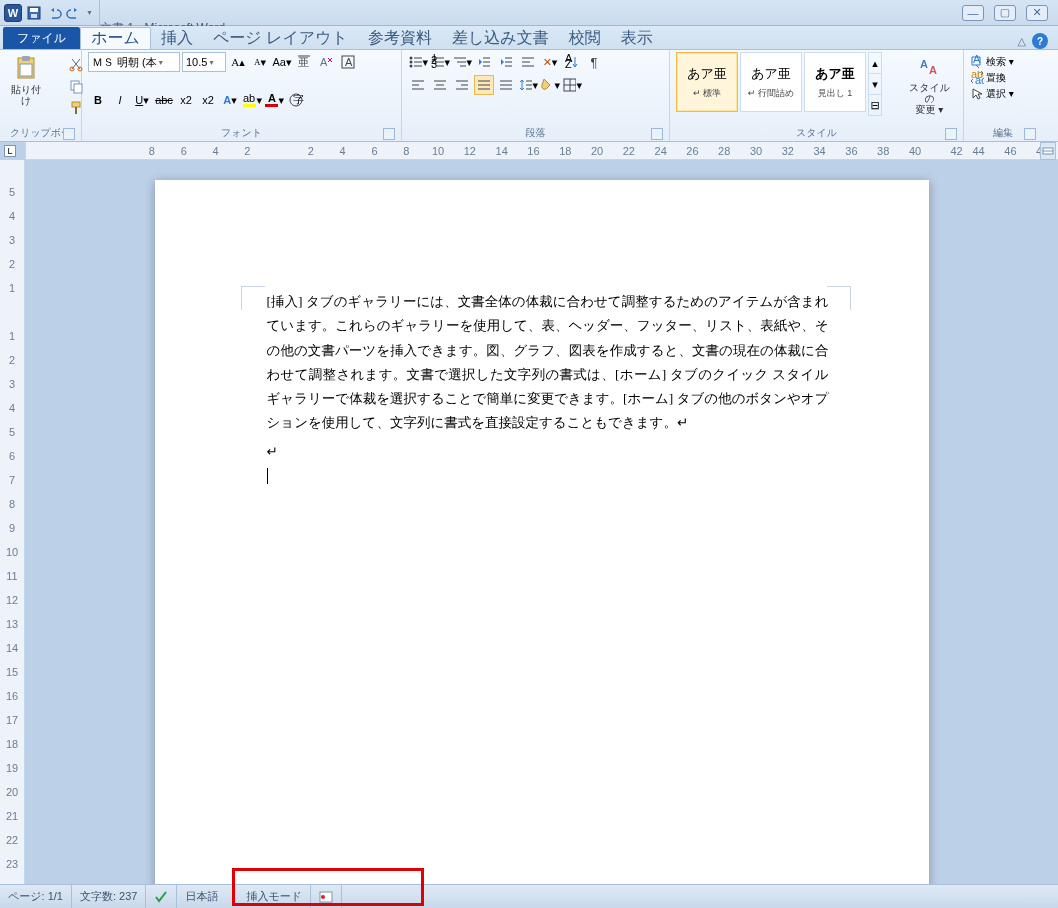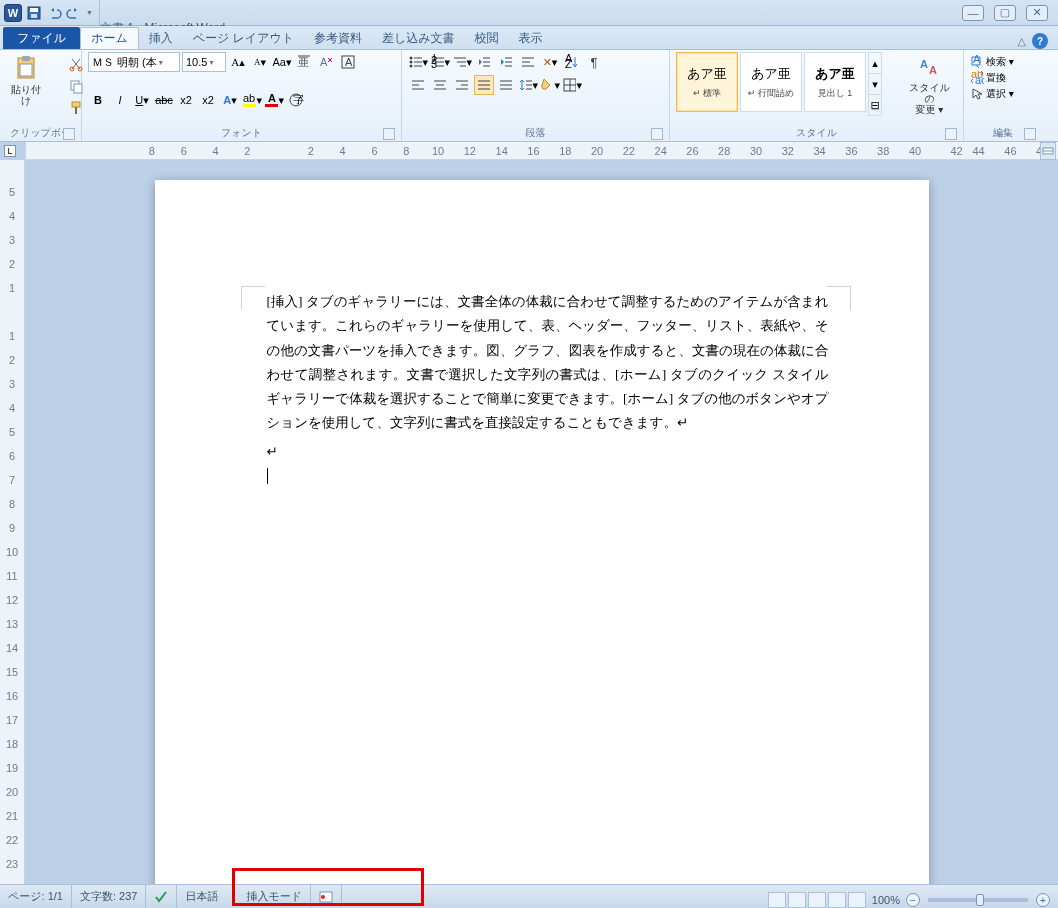--- a/index.html
+++ b/index.html
@@ -10,21 +10,21 @@
 .titlebar .w-badge { width: 18px; height: 18px; background: #2b579a; color: #fff; border: 1px solid #1c3e70; border-radius: 3px; display: flex; align-items: center; justify-content: center; font-weight: bold; font-size: 11px; margin: 0 4px; }
 .titlebar .qat { display: flex; gap: 4px; align-items: center; padding-right: 6px; border-right: 1px solid #a8c0dc; height: 100%;}
 .titlebar .qat .ic { width: 16px; height: 16px; }
 .titlebar .title { flex: 1; font-size: 12px; color: #45586e; margin-top: 32px; }
 .titlebar .winbtns { display: flex; gap: 10px; padding: 0 10px; }
 .titlebar .winbtns .wb { width: 22px; height: 16px; border: 1px solid #7a95b5; border-radius: 3px; background: #e5eef8; color: #4a6a92; display: flex; align-items: center; justify-content: center; }
 
 
 .ribtabs { height: 24px; background: linear-gradient(#dbe9f7, #cfe0f0); display: flex; align-items: flex-end; border-bottom: 1px solid #a8c0dc; position: relative;}
 .filetab { background: #1a56a8; color: #fff; height: 22px; padding: 0 14px; display: flex; align-items: center; font-size: 12px; border-radius: 2px 2px 0 0; margin-left: 3px;}
-.rtab { height: 22px; padding: 0 10px; display: flex; align-items: center; color: #3a5b82; font-size: 12px; cursor: pointer; }
+.rtab { height: 22px; padding: 0 10px; display: flex; align-items: center; color: #3a5b82; font-size: 16px; cursor: pointer; }
 .rtab.active { background: #f5faff; border: 1px solid #a8c0dc; border-bottom: none; border-radius: 2px 2px 0 0; color: #2b5089;}
 .ribtabs .righticons { margin-left: auto; display: flex; gap: 6px; padding-right: 10px; align-items: center;}
 .helpic { width: 16px; height: 16px; background: #2e7bd1; border-radius: 50%; color:#fff; display:flex; align-items:center; justify-content:center; font-weight:bold; font-size:10px;}
 
 
 .ribbon { height: 92px; background: linear-gradient(#f5faff, #e6eff9); border-bottom: 1px solid #a8c0dc; display: flex; }
 .group { border-right: 1px solid #c3d6ea; padding: 2px 6px 0 6px; display: flex; flex-direction: column; height: 100%; flex-shrink: 0; }
 .group .gbody { flex: 1; display: flex; gap: 20px; align-items: flex-start; }
 .group .glabel { height: 15px; text-align: center; color: #5a7593; font-size: 10px; position: relative; }
 .group .glabel::after { content: ""; position: absolute; right: 0; bottom: 1px; width: 10px; height: 10px; border: 1px solid #9db8d8; background: #eaf2fb; }
@@ -503,28 +503,15 @@
       </svg>
     </div>
   <div class="sitem" style="border-right:none; padding-right:20px;">日本語</div>
   <div class="sitem">挿入モード</div>
   <div class="sitem">
       <svg width="14" height="12">
         <rect x="1" y="1" width="12" height="10" fill="#fff" stroke="#7a95b5"></rect>
         <circle cx="4" cy="6" r="2" fill="#d22"></circle>
       </svg>
     </div>
-  <div class="right">
-    <div class="viewbtn"></div>
-    <div class="viewbtn"></div>
-    <div class="viewbtn"></div>
-    <div class="viewbtn"></div>
-    <div class="viewbtn"></div>
-    <span style="margin:0 4px;">100%</span>
-    <div class="zbtn">−</div>
-    <div class="zoom-slider">
-        <div class="zoom-thumb"></div>
-      </div>
-    <div class="zbtn">+</div>
-  </div>
 </div>
 
 <div class="redbox"></div>
 
 </body></html>

